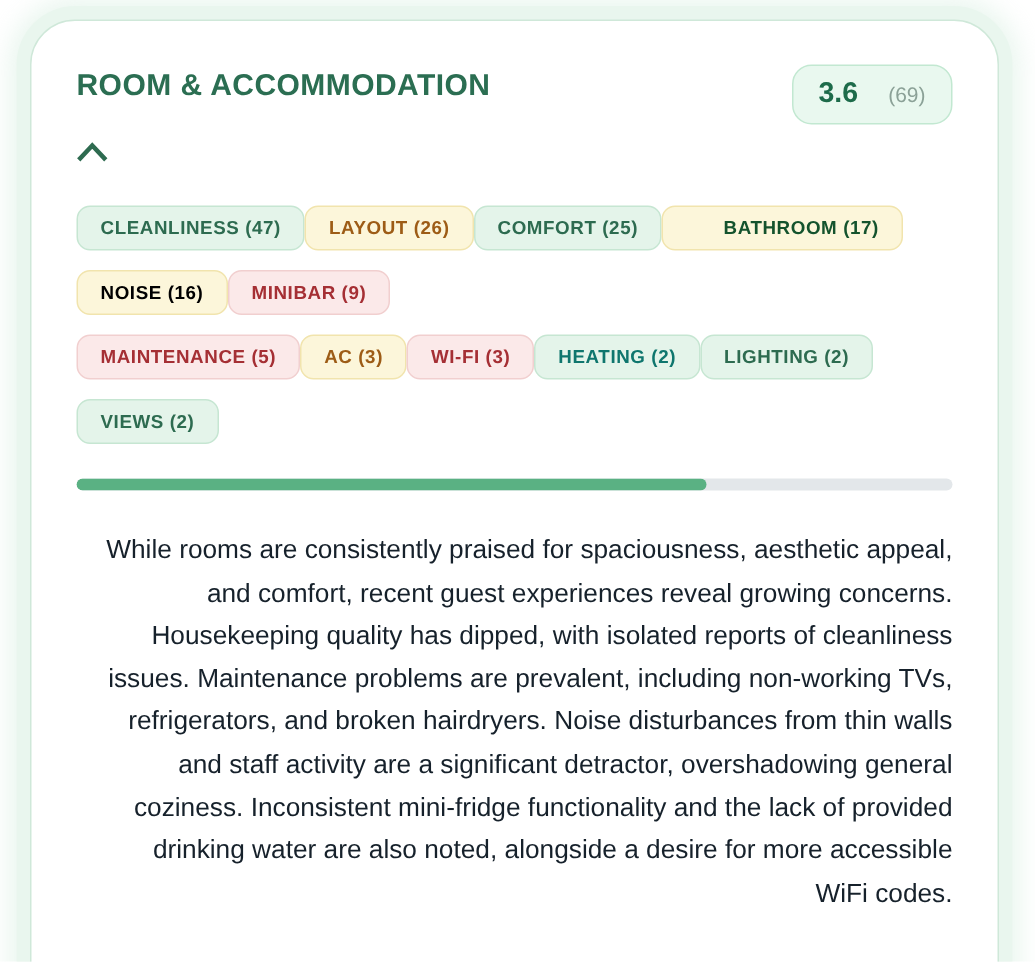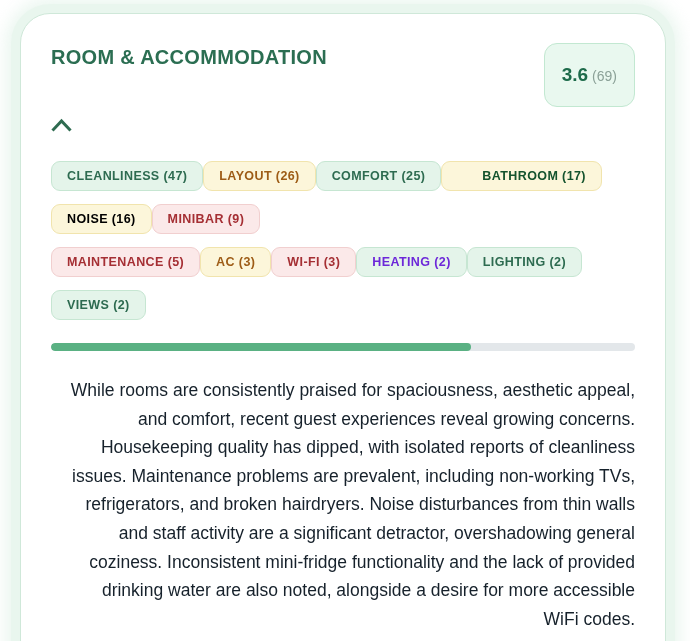--- a/index.html
+++ b/index.html
@@ -33,22 +33,22 @@
   .section-title {
     margin: 0;
     font-size: 20px;
     font-weight: bold;
     letter-spacing: 0.3px;
     color: #2b6e52;
   }
   .badge {
     display: flex;
     align-items: baseline;
-    gap: 4px;
-    padding: 20px 17px;
+    gap: 20px;
+    padding: 8px 17px;
     border-radius: 13px;
     border: 1.5px solid #c2e8d1;
     background: #e9f8ef;
     margin-top: -3px;
   }
   .badge .score {
     font-size: 19px;
     font-weight: bold;
     color: #1d6b4a;
   }
@@ -128,21 +128,21 @@
           <span class="chip" style="background: rgb(252, 246, 218); border-color: rgb(241, 228, 173); color: #14532d; padding-left: 40px;">BATHROOM (17)</span>
         </div>
         <div class="tag-row">
           <span class="chip" style="background: rgb(252, 246, 218); border-color: rgb(241, 228, 173); color: #000000;">NOISE (16)</span>
           <span class="chip" style="background: rgb(251, 233, 233); border-color: rgb(241, 207, 207); color: rgb(165, 47, 52);">MINIBAR (9)</span>
         </div>
         <div class="tag-row">
           <span class="chip" style="background: rgb(251, 233, 233); border-color: rgb(241, 207, 207); color: rgb(165, 47, 52);">MAINTENANCE (5)</span>
           <span class="chip" style="background: rgb(252, 246, 218); border-color: rgb(241, 228, 173); color: rgb(157, 92, 22);">AC (3)</span>
           <span class="chip" style="background: rgb(251, 233, 233); border-color: rgb(241, 207, 207); color: rgb(165, 47, 52);">WI-FI (3)</span>
-          <span class="chip" style="background: rgb(228, 244, 234); border-color: rgb(198, 230, 210); color: #6d28d9;">HEATING (2)</span>
+          <span class="chip" style="background: rgb(228, 244, 234); border-color: rgb(198, 230, 210); color: #0f766e;">HEATING (2)</span>
           <span class="chip" style="background: rgb(228, 244, 234); border-color: rgb(198, 230, 210); color: rgb(45, 107, 80);">LIGHTING (2)</span>
         </div>
         <div class="tag-row">
           <span class="chip" style="background: rgb(228, 244, 234); border-color: rgb(198, 230, 210); color: rgb(45, 107, 80);">VIEWS (2)</span>
         </div>
       </div>
 
     <div class="progress" id="progress-track" style="background: rgb(227, 231, 234);">
       <div class="progress-fill" id="progress-fill" style="width: 72%; background: rgb(90, 177, 131);"></div>
     </div>

